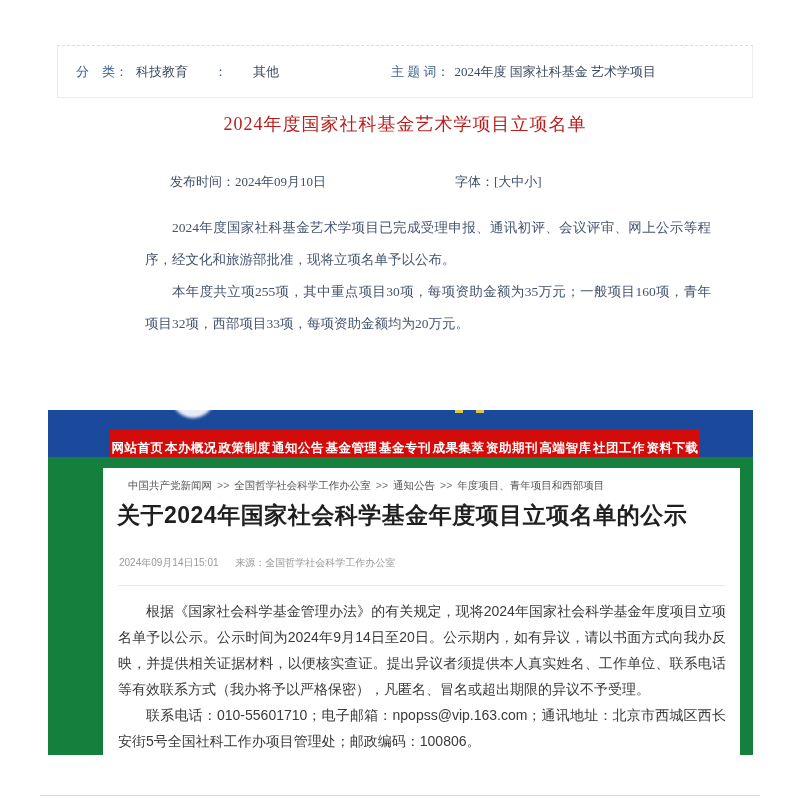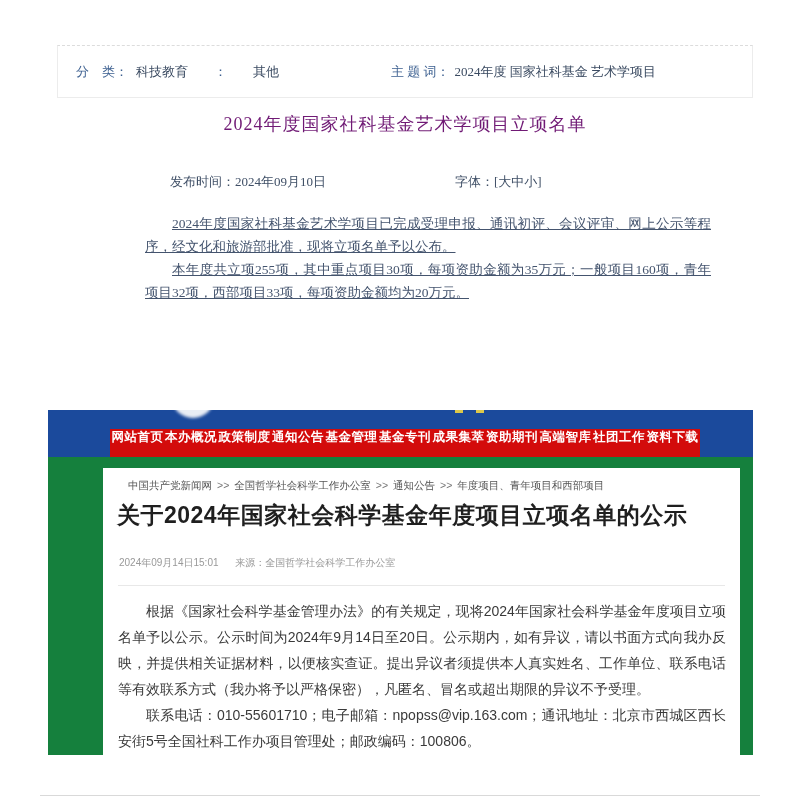--- a/index.html
+++ b/index.html
@@ -15,44 +15,44 @@
   .meta-left  { position:absolute; left:18px; }
   .meta-right { position:absolute; left:333px; }
   .lbl-blue { color:#3e6191; }
   .meta-val { color:#3a4a61; text-decoration:none; }
   .meta-left .meta-val { margin-left:8px; }
   .meta-left .colon { margin-left:26px; }
   .meta-left .val2  { margin-left:26px; }
   .meta-right .meta-val { margin-left:5px; }
 
   .doc1 h1 { position:absolute; left:0; top:72px; width:100%; margin:0;
-             text-align:center; font-size:18px; font-weight:500; color:#701a75;
+             text-align:center; font-size:18px; font-weight:500; color:#b91c1c;
              letter-spacing:1px; }
   .pub-row { position:absolute; top:133px; left:0; width:100%; font-size:13px; color:#3f4f66; }
   .pub-time { position:absolute; left:113px; white-space:nowrap; }
   .font-ctl { position:absolute; left:398px; white-space:nowrap; cursor:pointer; }
 
   .doc-body { position:absolute; left:88px; top:172px; width:566px;
-              font-size:13.5px; line-height:23px; text-align:justify; color:#44546e;text-decoration:underline; }
+              font-size:13.5px; line-height:32px; text-align:justify; color:#44546e; }
   .doc-body p { margin:0; text-indent:2em; }
 
   .signature { position:absolute; top:292px; right:40px; text-align:center;
                font-size:13px; line-height:24px; color:#44546e; letter-spacing:1px; }
 
   
   .site2 { position:absolute; left:48px; top:389px; width:705px; height:411px;
            background:#ffffff; font-family:"Liberation Sans", sans-serif; }
   .banner { position:absolute; left:0; top:21px; width:705px; height:47px;
             background:#1b4a9c; overflow:hidden; }
   .logo-arc { position:absolute; left:123px; top:-36px; width:44px; height:44px;
               border-radius:50%; background:#ffffff; filter:blur(1.5px); opacity:.9; }
   .ymark { position:absolute; top:0; width:8px; height:3px; background:#ddc84a; filter:blur(.5px); }
   .m1 { left:407px; } .m2 { left:428px; }
   .nav { position:absolute; left:62px; top:19px; width:590px; height:28px;
-         background:#d30b0b; display:flex; align-items:flex-start;
+         background:#d30b0b; display:flex; align-items:flex-end;
          justify-content:space-evenly; }
   .nav-item { color:#ffffff; font-weight:bold; font-size:12.5px;
               letter-spacing:.5px; text-decoration:none; white-space:nowrap; cursor:pointer; }
 
   .graybg { position:absolute; left:0; top:68px; width:705px; height:298px; background:#15803d; }
   .card { position:absolute; left:55px; top:11px; width:637px; height:287px;
           background:#ffffff; overflow:hidden; }
 
   .crumbs { position:absolute; left:15px; top:11px; font-size:10.5px; color:#555;
             white-space:nowrap; }

